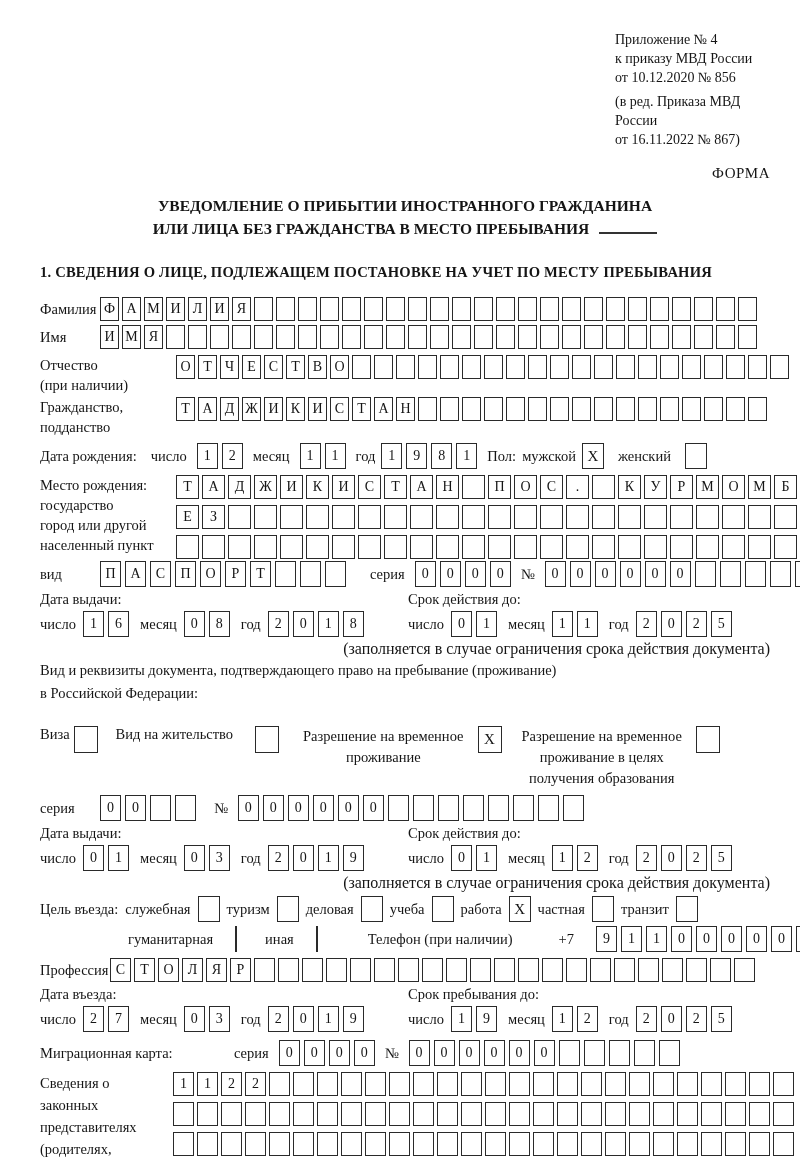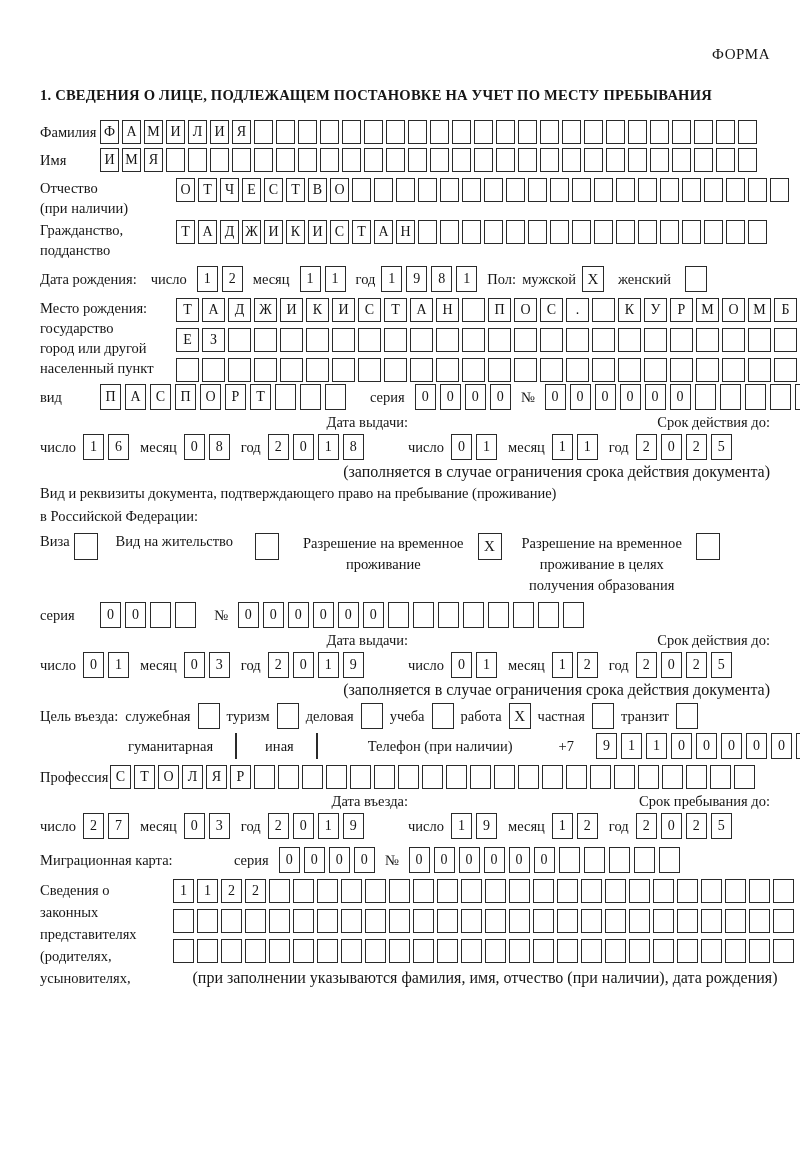--- a/index.html
+++ b/index.html
@@ -40,43 +40,58 @@
   .lc93 { width:93px; flex:0 0 93px; }
   .lc70 { width:70px; flex:0 0 70px; }
 
   .two-line { line-height:20px; }
   .top-align { align-items:flex-start;gap:23px; }
 
   
   .dates { display:flex; margin-top:4px; }
   .dg-left { width:368px; flex:0 0 368px; }
   .dg-right { flex:1; }
-  .dg-head { text-align:right; font-size:14.5px; margin-bottom:3px; }
+  .dg-head { text-align:left; font-size:14.5px; margin-bottom:3px; }
   .dg-row { display:flex; align-items:center; gap:7px; }
   .note-right { text-align:right; margin-top:3px; }
 
-  .optrow { display:flex; align-items:flex-start; margin-top:8px; }
+  .optrow { display:flex; align-items:flex-start; margin-top:24px; }
   .optml { text-align:center; font-size:14.5px; line-height:21px; }
 
   .repr { display:flex; align-items:flex-start; margin-top:6px; }
   .repr-labels { width:95px; flex:0 0 95px; font-size:14.5px; line-height:22px; }
   .repr-cells .cells { display:flex; margin-bottom:6px; }
   .repr-note { text-align:center; margin-top:6px; }
 
   .mt2{margin-top:2px}.mt4{margin-top:4px}.mt6{margin-top:6px}.mt8{margin-top:8px}
   .gap6{margin-left:6px}.gap10{margin-left:10px}.gap14{margin-left:14px}.gap20{margin-left:20px}
 </style>
 </head>
 <body>
 
 <div class="page">
 
+  <div class="appendix">
+    <div>Приложение № 4</div>
+    <div>к приказу МВД России</div>
+    <div>от 10.12.2020 № 856</div>
+    <div class="rev">
+      <div>(в ред. Приказа МВД России</div>
+      <div>от 16.11.2022 № 867)</div>
+    </div>
+  </div>
 
   <div class="form-label">ФОРМА</div>
 
+  <div class="title">
+    <div>УВЕДОМЛЕНИЕ О ПРИБЫТИИ ИНОСТРАННОГО ГРАЖДАНИНА</div>
+    <div>
+      <span>ИЛИ ЛИЦА БЕЗ ГРАЖДАНСТВА В МЕСТО ПРЕБЫВАНИЯ</span><span class="blank-line"></span>
+    </div>
+  </div>
 
   <div class="sec-head">1. СВЕДЕНИЯ О ЛИЦЕ, ПОДЛЕЖАЩЕМ ПОСТАНОВКЕ НА УЧЕТ ПО МЕСТУ ПРЕБЫВАНИЯ</div>
 
   <div class="form-body">
 
     <div class="frow">
       <span class="lbl lc60">Фамилия</span>
       <span class="cells">
           <span class="cell">Ф</span>
           <span class="cell">А</span>

